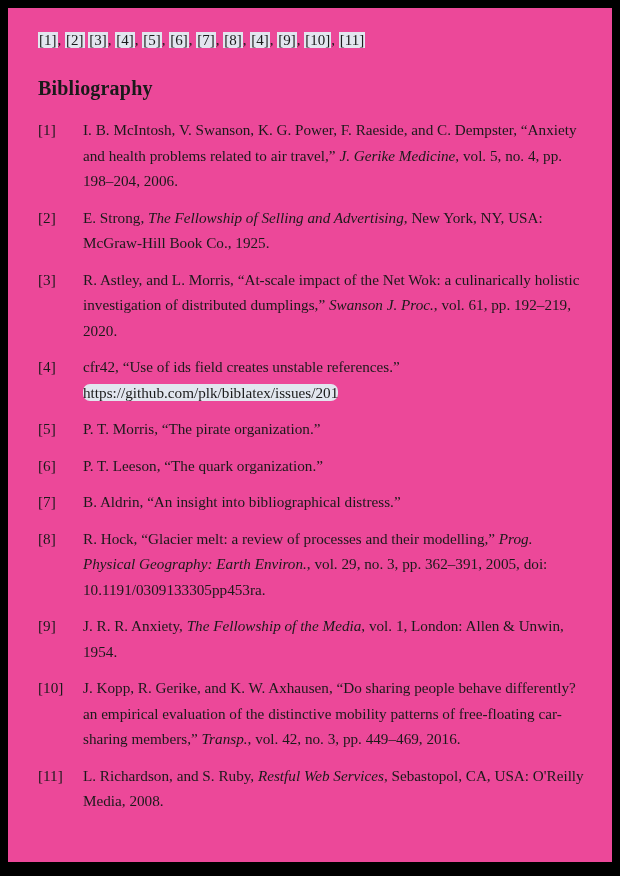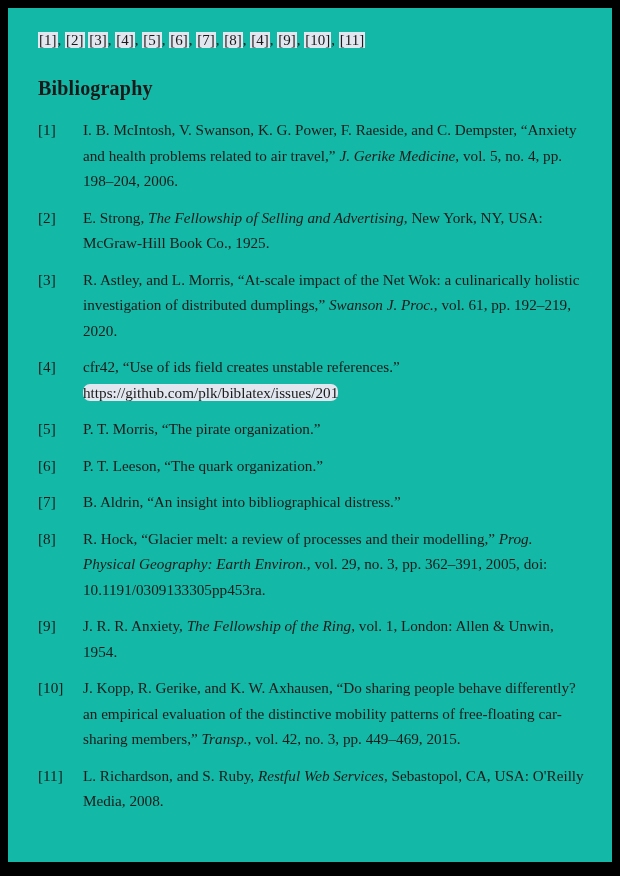--- a/index.html
+++ b/index.html
@@ -9,21 +9,21 @@
     font-family: "Liberation Serif", "DejaVu Serif", serif;
     position: relative;
     overflow: hidden;
   }
   .page {
     position: absolute;
     left: 8px;
     top: 8px;
     width: 604px;
     height: 854px;
-    background: #14b8a6;
+    background: #ec4899;
     color: #1a1a1a;
     padding: 20px 26px 0 30px;
     overflow: hidden;
   }
   .citation-line {
     font-size: 15px;
     line-height: 24px;
     white-space: nowrap;
   }
   .cite-ref {
@@ -95,25 +95,25 @@
       <div class="entry">
         <span class="entry-label">[7]</span>
         <div class="entry-text"><span>B. Aldrin, “An insight into bibliographical distress.”</span></div>
       </div>
       <div class="entry">
         <span class="entry-label">[8]</span>
         <div class="entry-text"><span>R. Hock, “Glacier melt: a review of processes and their modelling,” </span><span class="italic">Prog. Physical Geography: Earth Environ.</span><span>, vol. 29, no. 3, pp. 362–391, 2005, doi: 10.1191/0309133305pp453ra.</span></div>
       </div>
       <div class="entry">
         <span class="entry-label">[9]</span>
-        <div class="entry-text"><span>J. R. R. Anxiety, </span><span class="italic">The Fellowship of the Ring</span><span>, vol. 1, London: Allen &amp; Unwin, 1954.</span></div>
+        <div class="entry-text"><span>J. R. R. Anxiety, </span><span class="italic">The Fellowship of the Media</span><span>, vol. 1, London: Allen &amp; Unwin, 1954.</span></div>
       </div>
       <div class="entry">
         <span class="entry-label">[10]</span>
-        <div class="entry-text"><span>J. Kopp, R. Gerike, and K. W. Axhausen, “Do sharing people behave differently? an empirical evaluation of the distinctive mobility patterns of free-floating car-sharing members,” </span><span class="italic">Transp.</span><span>, vol. 42, no. 3, pp. 449–469, 2015.</span></div>
+        <div class="entry-text"><span>J. Kopp, R. Gerike, and K. W. Axhausen, “Do sharing people behave differently? an empirical evaluation of the distinctive mobility patterns of free-floating car-sharing members,” </span><span class="italic">Transp.</span><span>, vol. 42, no. 3, pp. 449–469, 2016.</span></div>
       </div>
       <div class="entry">
         <span class="entry-label">[11]</span>
         <div class="entry-text"><span>L. Richardson, and S. Ruby, </span><span class="italic">Restful Web Services</span><span>, Sebastopol, CA, USA: O'Reilly Media, 2008.</span></div>
       </div>
     </div>
 
 </div>
 
 </body></html>

